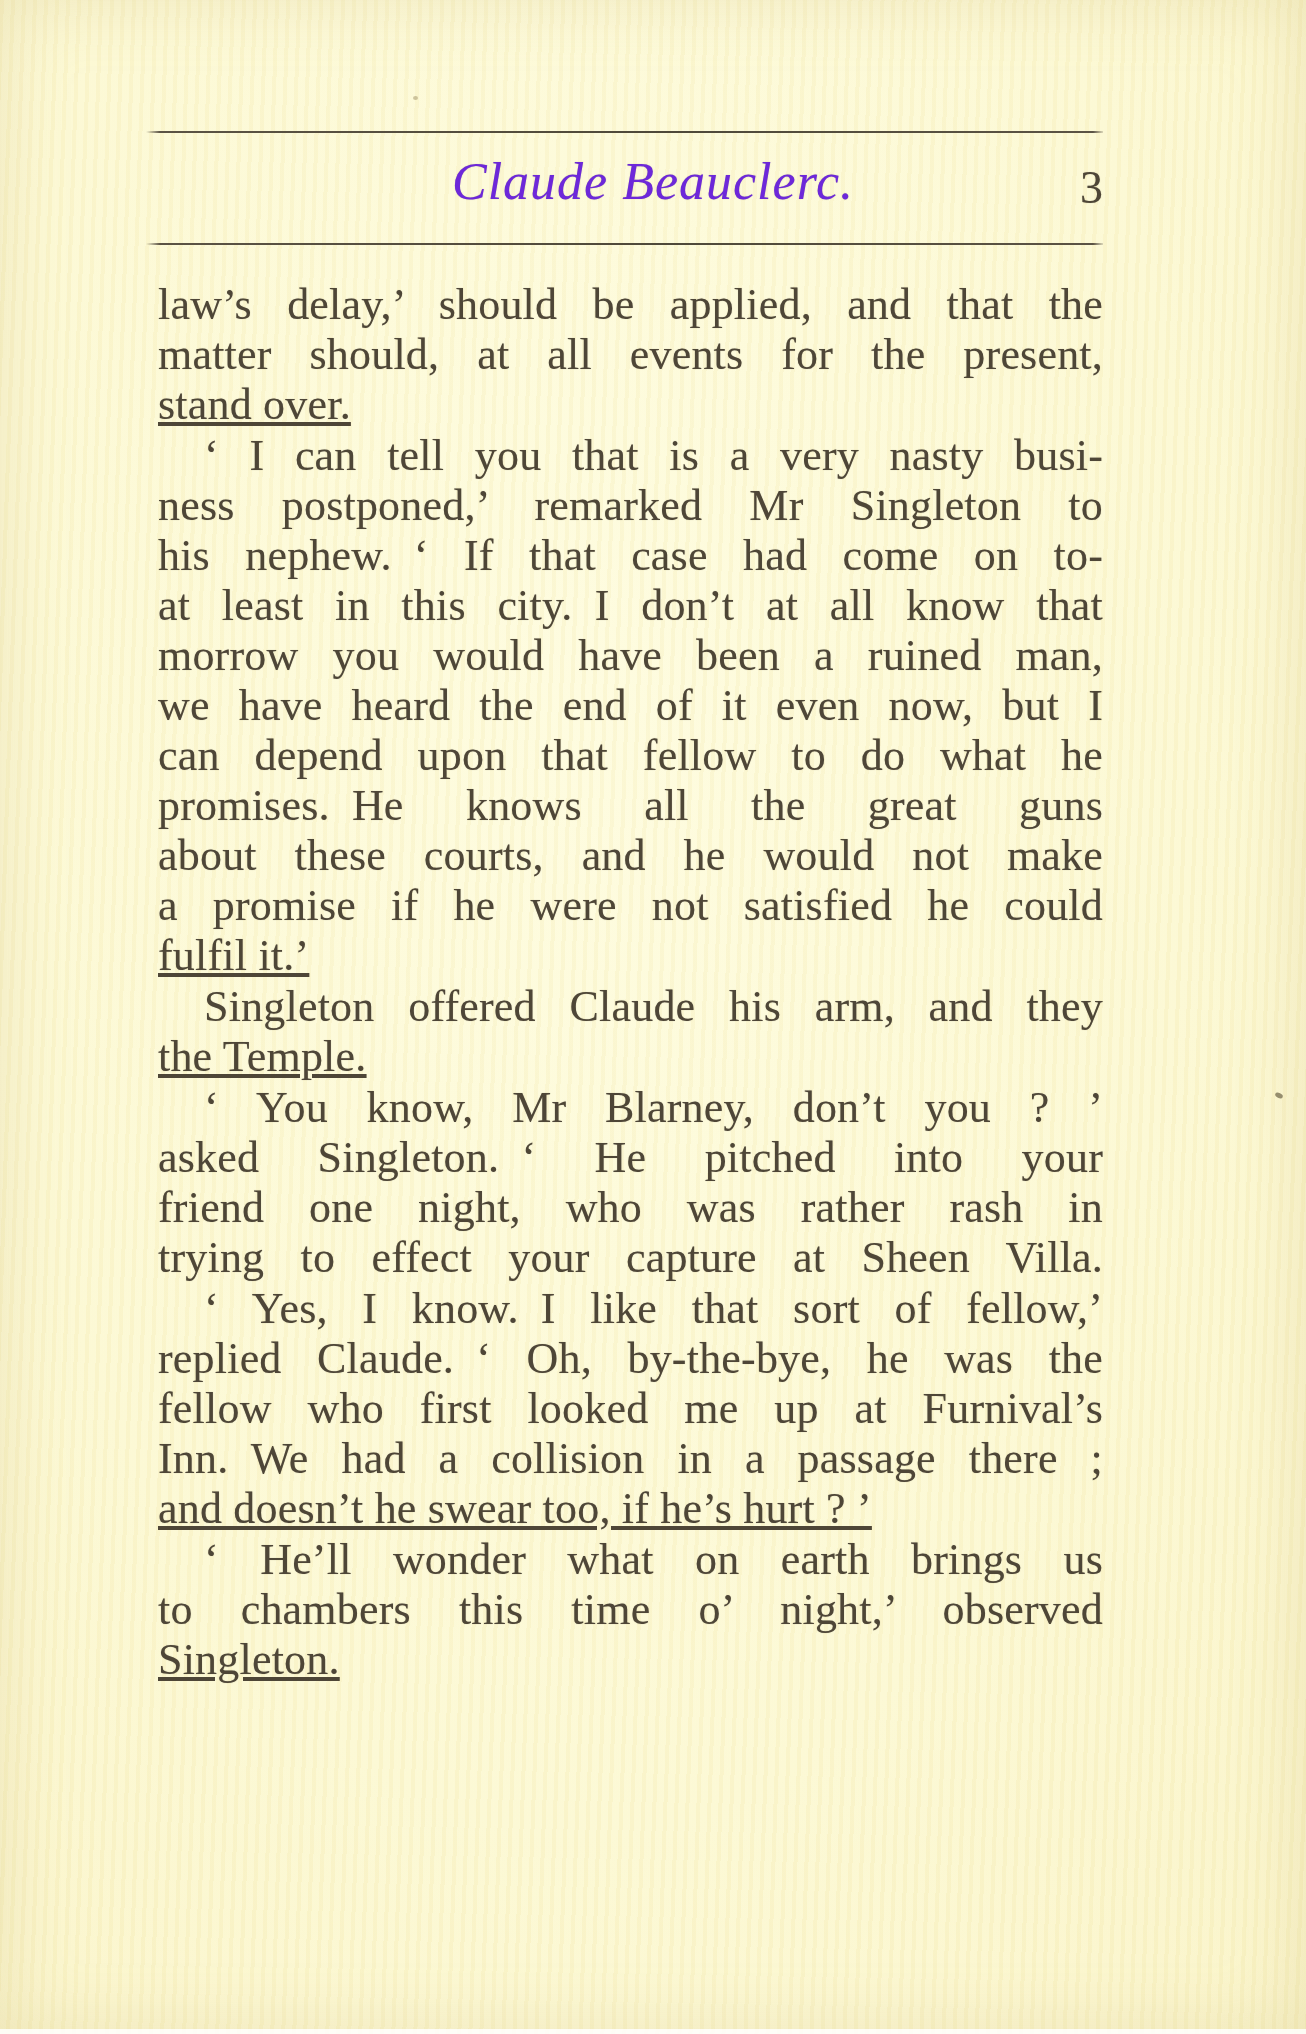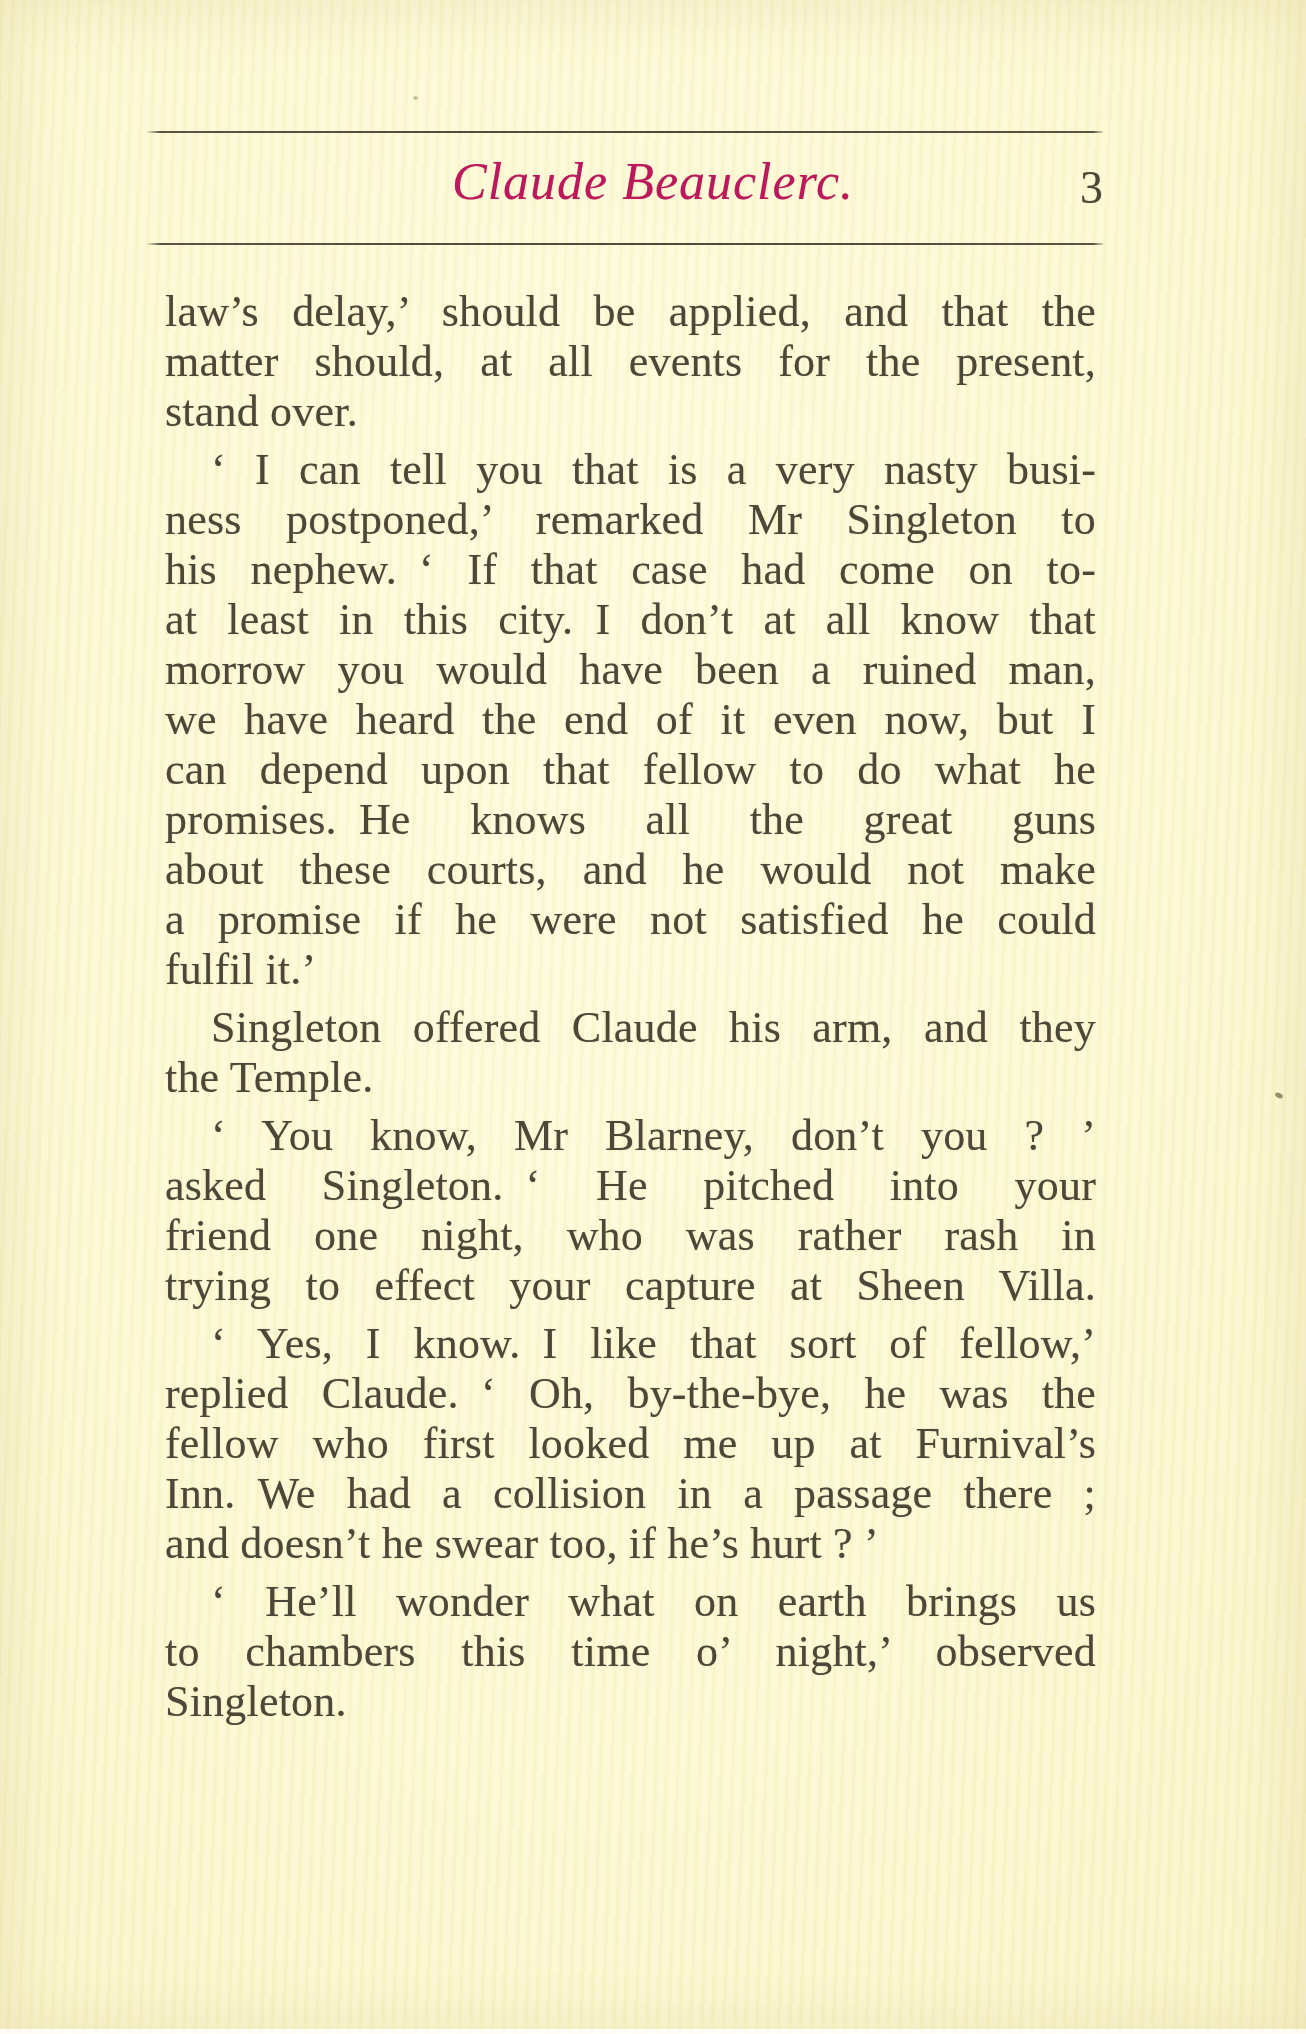--- a/index.html
+++ b/index.html
@@ -22,39 +22,39 @@
   }
   .rule{
     position:absolute;left:146px;width:957px;height:2px;
     background:linear-gradient(90deg, rgba(91,83,68,0) 0px, #5b5344 14px, #4f4939 55%, #5b5344 calc(100% - 10px), rgba(91,83,68,0.2) 100%);
   }
   .rule-top{top:131px;}
   .rule-bottom{top:243px;}
   .running-title{
     position:absolute;left:0;right:0;top:152px;
     text-align:center;font-style:italic;font-size:52px;line-height:60px;
-    color:#be185d;letter-spacing:1px;
+    color:#6d28d9;letter-spacing:1px;
     text-shadow:0 0 1px rgba(85,76,61,0.35);
   }
   .page-number{
     position:absolute;right:203px;top:163px;
     font-size:46px;line-height:50px;color:#4e4637;
     text-shadow:0 0 1px rgba(78,70,55,0.35);
   }
   .body-text{
     position:absolute;left:157px;top:279px;width:947px;
     font-size:44px;color:#4e4637;letter-spacing:0.2px;
     text-shadow:0 0 1px rgba(78,70,55,0.35);
   }
-  .para{margin:8px;padding:0;}
+  .para{margin:1px;padding:0;}
   .line{
     height:50px;line-height:50px;white-space:normal;
     text-align:justify;text-align-last:justify;
   }
-  .line.para-end{text-align-last:left;}
+  .line.para-end{text-align-last:left;text-decoration:underline;}
   .line.indent{text-indent:46px;}
   .speck{position:absolute;border-radius:50%;}
   .speck-1{left:1275px;top:1093px;width:8px;height:5px;background:#7d7456;transform:rotate(25deg);opacity:0.8;}
   .speck-2{left:413px;top:96px;width:5px;height:4px;background:#b9ae85;opacity:0.7;}
 </style>
 </head>
 <body>
 
 <div class="paper"></div>
 

